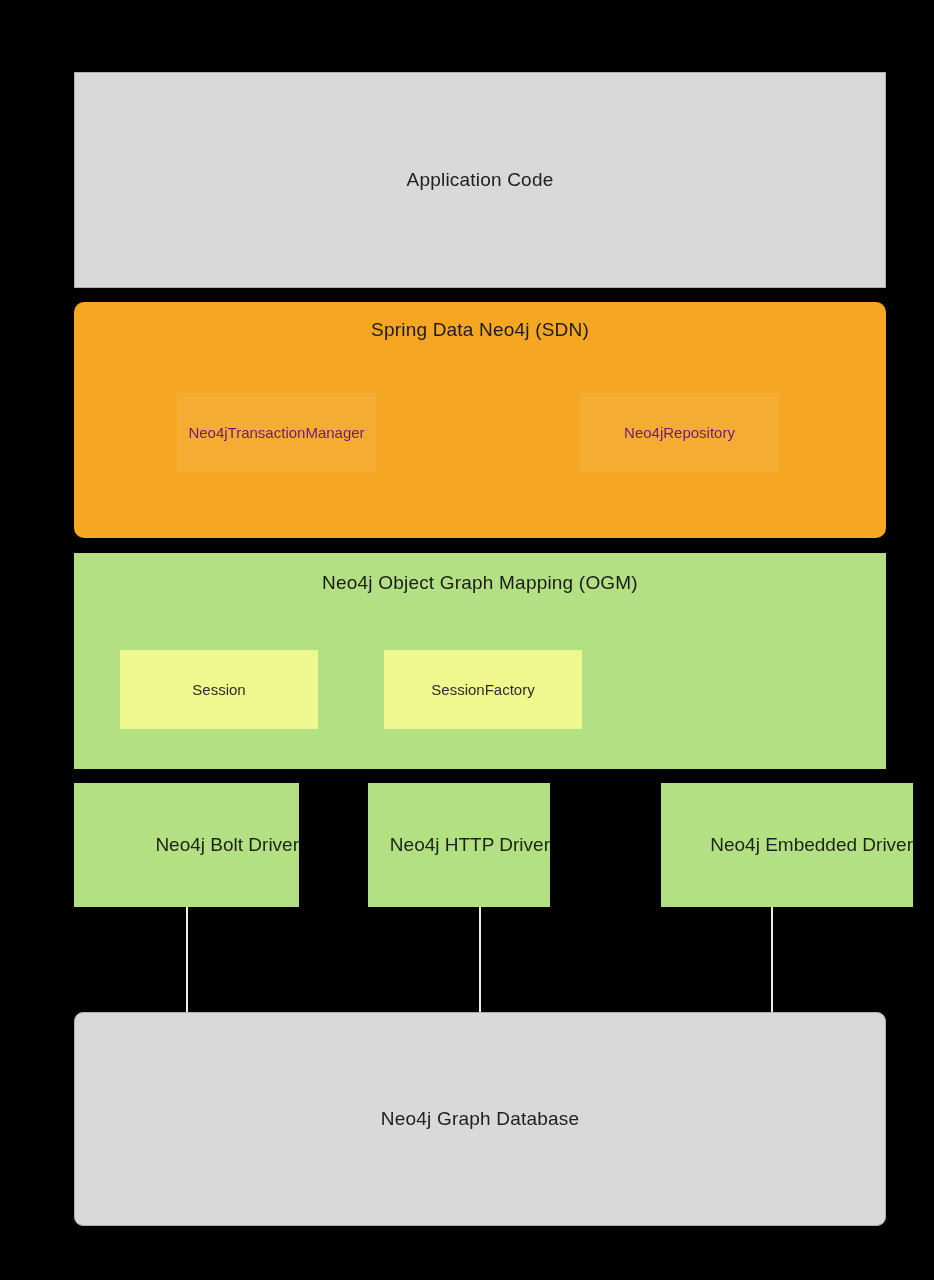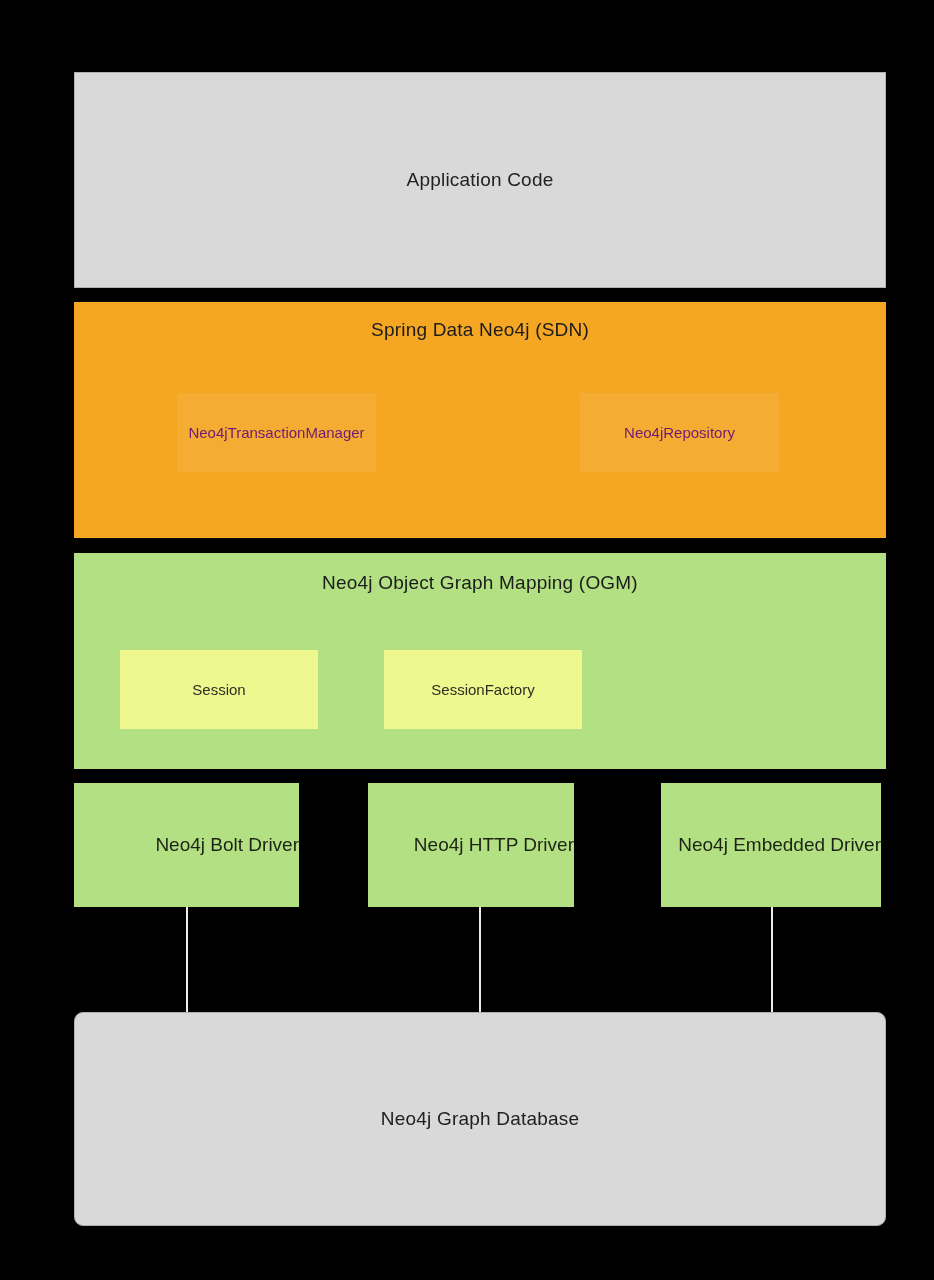--- a/index.html
+++ b/index.html
@@ -42,20 +42,21 @@
     font-size: 19px;
     color: #1c1c1c;
     letter-spacing: 0.2px;
   }
   .sdn-box {
     left: 74px;
     top: 302px;
     width: 812px;
     height: 236px;
     background: #f5a623;
+    border-radius: 10px;
   }
   .sdn-inner {
     position: absolute;
     height: 79px;
     top: 91px;
     background: rgba(255, 255, 255, 0.07);
     display: flex;
     align-items: center;
     justify-content: center;
     font-size: 15px;
@@ -137,24 +138,24 @@
       <span>SessionFactory</span>
     </div>
     <div class="ogm-inner" style="left:46px;">
       <span>Session</span>
     </div>
   </div>
 
   <div class="driver-box" style="left:74px; width:225px;">
     <span>Neo4j Bolt Driver</span>
   </div>
-  <div class="driver-box" style="left:368px; width:206px;">
+  <div class="driver-box" style="left:368px; width:182px;">
     <span>Neo4j HTTP Driver</span>
   </div>
-  <div class="driver-box" style="left:661px; width:220px;">
+  <div class="driver-box" style="left:661px; width:252px;">
     <span>Neo4j Embedded Driver</span>
   </div>
 
   <div class="connector" style="left:186px;"></div>
   <div class="connector" style="left:479px;"></div>
   <div class="connector" style="left:771px;"></div>
 
   <div class="box gray-box db-box">
     <span class="big-label">Neo4j Graph Database</span>
   </div>

